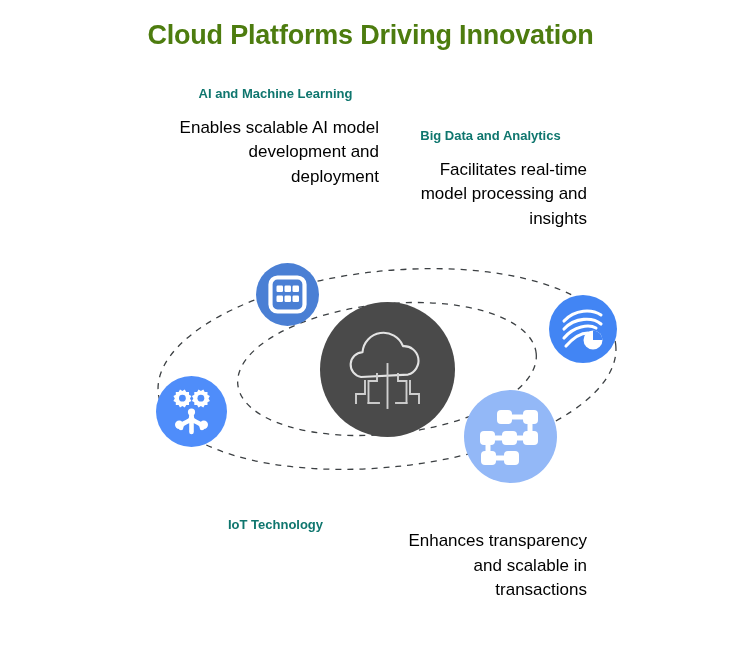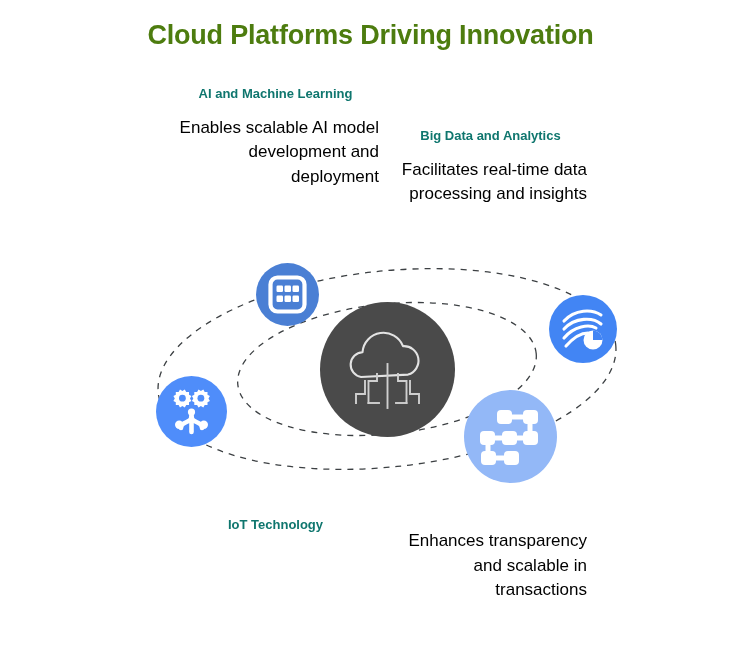--- a/index.html
+++ b/index.html
@@ -101,21 +101,21 @@
 
   <div class="title">Cloud Platforms Driving Innovation</div>
 
   <div class="block block-tl">
     <div class="block-heading">AI and Machine Learning</div>
     <div class="block-body">Enables scalable AI model development and deployment</div>
   </div>
 
   <div class="block block-tr">
     <div class="block-heading">Big Data and Analytics</div>
-    <div class="block-body">Facilitates real-time data processing and insights</div>
+    <div class="block-body">Facilitates real-time model processing and insights</div>
   </div>
 
   <div class="block block-bl">
     <div class="block-heading">IoT Technology</div>
   </div>
 
   <div class="block block-br">
     <div class="block-body">Enhances transparency and scalable in transactions</div>
   </div>
 

